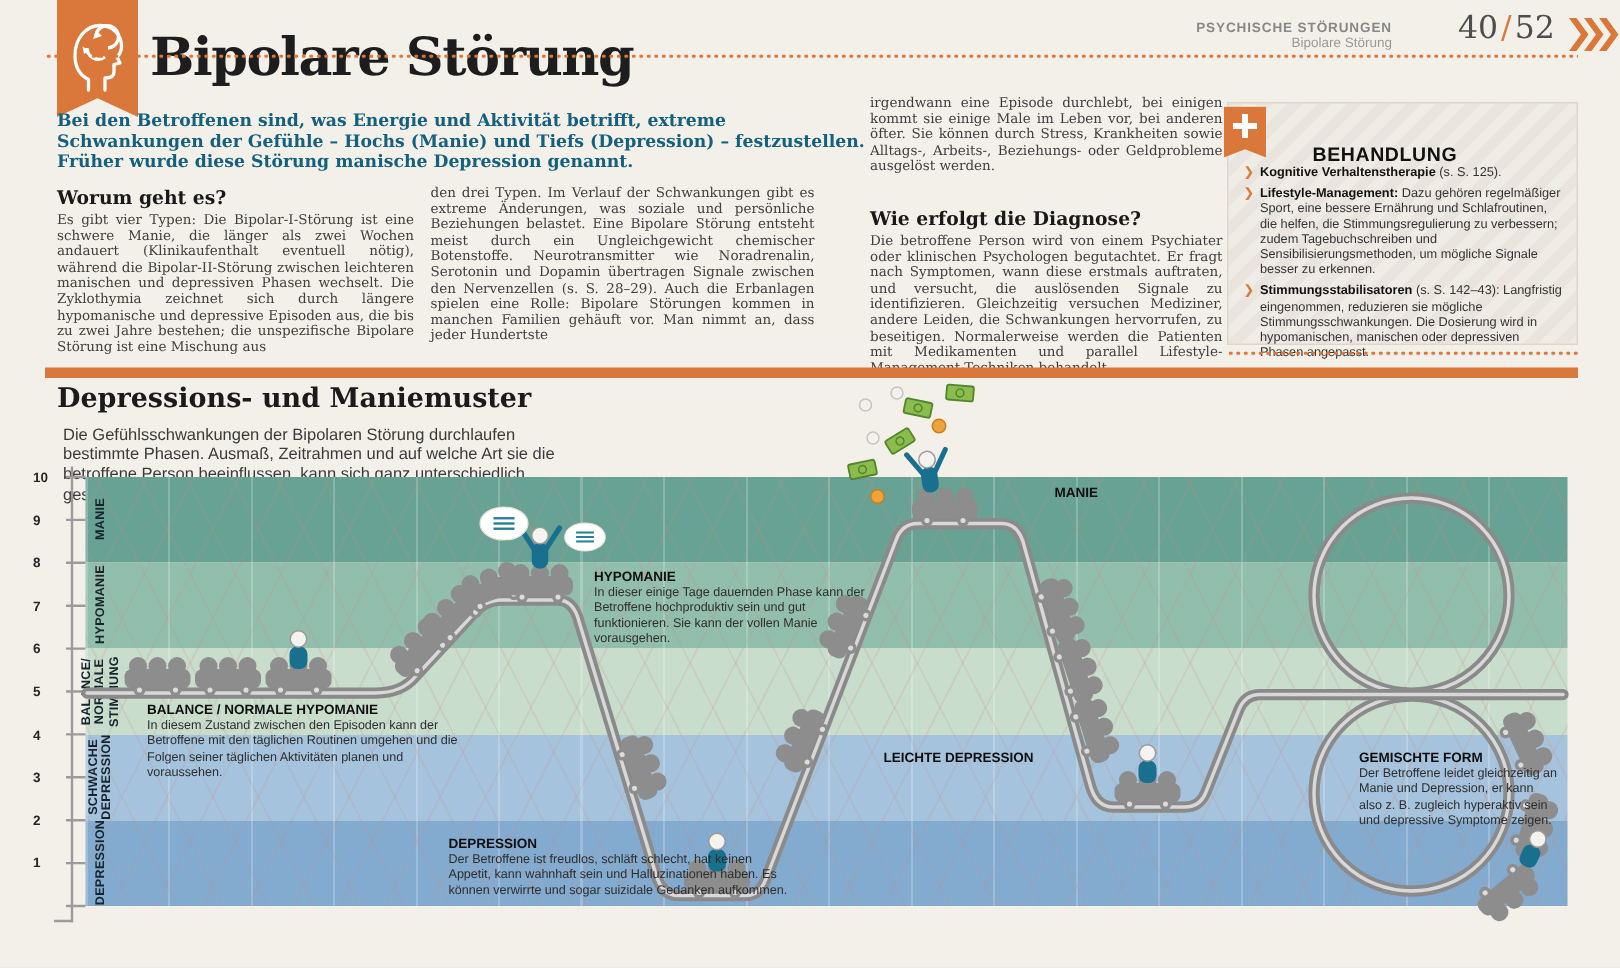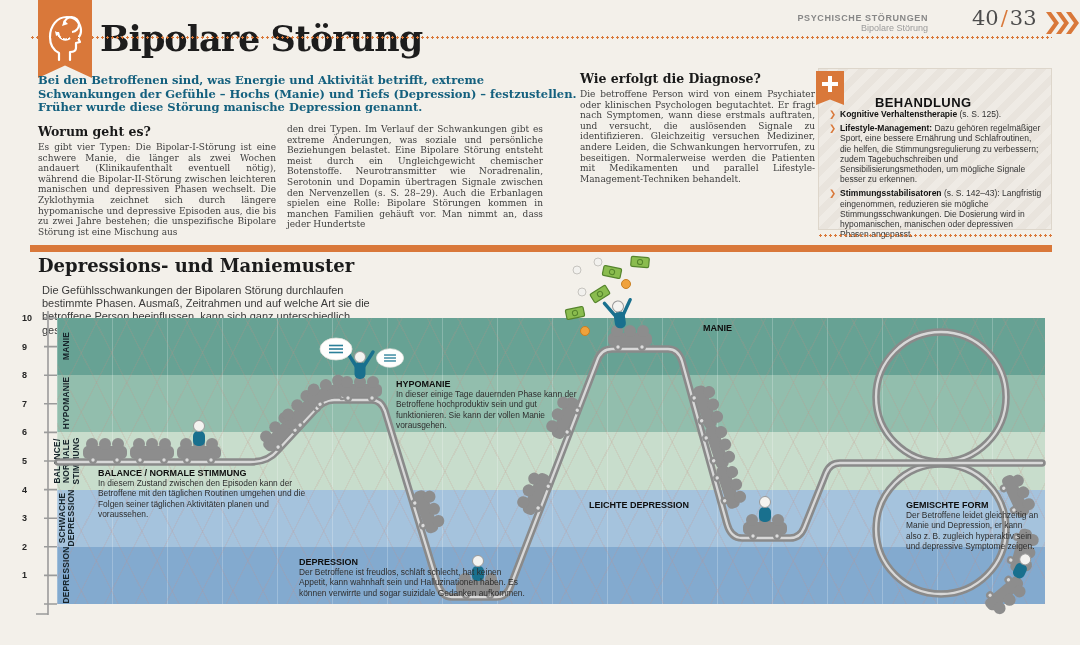--- a/index.html
+++ b/index.html
@@ -30,21 +30,21 @@
   .intro{position:absolute;left:38px;top:74px;width:545px;margin:0;
          font-family:"DejaVu Serif","Liberation Serif",serif;font-weight:bold;
          font-size:11.5px;line-height:1.18;color:#14607e;}
   .colhead{font-family:"DejaVu Serif","Liberation Serif",serif;font-weight:bold;
            font-size:12.5px;color:#191919;margin:0 0 3px 0;}
   .coltext{font-family:"DejaVu Serif","Liberation Serif",serif;font-size:9px;
            line-height:1.18;color:#3e3e3e;text-align:justify;margin:0;}
   .col1{position:absolute;left:38px;top:124px;width:238px;}
   .col2{position:absolute;left:287px;top:124px;width:256px;}
   .col3{position:absolute;left:580px;top:64px;width:235px;}
-  .col3 .colhead{margin-top:7px;}
+  .col3 .colhead{margin-top:21px;}
 
   
   .beh-box{position:absolute;left:818px;top:68px;width:234px;height:162px;
            background:repeating-linear-gradient(135deg,#e9e4dd 0 7px,#efebe5 7px 14px);
            border:1px solid #ddd6cb;box-sizing:border-box;}
   .beh-badge{position:absolute;left:-3px;top:2px;width:28px;height:34px;background:#d9783a;
              clip-path:polygon(0 0,100% 0,100% 100%,50% 84%,0 100%);}
   .beh-badge .v{position:absolute;left:12px;top:5px;width:4px;height:16px;background:#fff;}
   .beh-badge .h{position:absolute;left:6px;top:11px;width:16px;height:4px;background:#fff;}
   .beh-head{position:absolute;left:40px;top:10px;margin:16px;font-size:13px;font-weight:bold;
@@ -107,38 +107,39 @@
       <path d="M18 8 l4 4 l-6 2 z" fill="#fff"></path>
       <path d="M10 24 l-1 -5 l5 3 z" fill="#fff"></path>
     </svg>
   </div>
   <h1 class="page-title">Bipolare Störung</h1>
 
   <div class="kicker-wrap">
     <div class="kicker">PSYCHISCHE STÖRUNGEN</div>
     <div class="kicker-sub">Bipolare Störung</div>
   </div>
-  <div class="pagenums"><span>40</span><span class="sep">/</span><span>33</span></div>
+  <div class="pagenums"><span>40</span><span class="sep">/</span><span>52</span></div>
   <svg class="chevrons" width="34" height="22" viewBox="0 0 34 22">
     <path d="M0 0 L8 11 L0 22 L5 22 L13 11 L5 0 Z" fill="#d9783a"></path>
     <path d="M10 0 L18 11 L10 22 L15 22 L23 11 L15 0 Z" fill="#d9783a"></path>
     <path d="M20 0 L28 11 L20 22 L25 22 L33 11 L25 0 Z" fill="#d9783a"></path>
   </svg>
   <div class="dotted rule-top"></div>
 
   <p class="intro">Bei den Betroffenen sind, was Energie und Aktivität betrifft, extreme Schwankungen der Gefühle – Hochs (Manie) und Tiefs (Depression) – festzustellen. Früher wurde diese Störung manische Depression genannt.</p>
 
   <div class="col1">
     <h2 class="colhead">Worum geht es?</h2>
     <p class="coltext">Es gibt vier Typen: Die Bipolar-I-Störung ist eine schwere Manie, die länger als zwei Wochen andauert (Klinikaufenthalt eventuell nötig), während die Bipolar-II-Störung zwischen leichteren manischen und depressiven Phasen wechselt. Die Zyklothymia zeichnet sich durch längere hypomanische und depressive Episoden aus, die bis zu zwei Jahre bestehen; die unspezifische Bipolare Störung ist eine Mischung aus</p>
   </div>
   <div class="col2">
     <p class="coltext">den drei Typen. Im Verlauf der Schwankungen gibt es extreme Änderungen, was soziale und persönliche Beziehungen belastet. Eine Bipolare Störung entsteht meist durch ein Ungleichgewicht chemischer Botenstoffe. Neurotransmitter wie Noradrenalin, Serotonin und Dopamin übertragen Signale zwischen den Nervenzellen (s. S. 28–29). Auch die Erbanlagen spielen eine Rolle: Bipolare Störungen kommen in manchen Familien gehäuft vor. Man nimmt an, dass jeder Hundertste</p>
   </div>
   <div class="col3">
+    <p class="coltext">irgendwann eine Episode durchlebt, bei einigen kommt sie einige Male im Leben vor, bei anderen öfter. Sie können durch Stress, Krankheiten sowie Alltags-, Arbeits-, Beziehungs- oder Geldprobleme ausgelöst werden.</p>
     <h2 class="colhead">Wie erfolgt die Diagnose?</h2>
     <p class="coltext">Die betroffene Person wird von einem Psychiater oder klinischen Psychologen begutachtet. Er fragt nach Symptomen, wann diese erstmals auftraten, und versucht, die auslösenden Signale zu identifizieren. Gleichzeitig versuchen Mediziner, andere Leiden, die Schwankungen hervorrufen, zu beseitigen. Normalerweise werden die Patienten mit Medikamenten und parallel Lifestyle-Management-Techniken behandelt.</p>
   </div>
 
   <div class="beh-box">
     <div class="beh-badge">
       <div class="v"></div>
       <div class="h"></div>
     </div>
     <h2 class="beh-head">BEHANDLUNG</h2>
@@ -290,21 +291,21 @@
   </svg>
 
   <div class="ann a-manie">
     <div class="ann-title">MANIE</div>
   </div>
   <div class="ann a-hypo">
     <div class="ann-title">HYPOMANIE</div>
     <div class="ann-body">In dieser einige Tage dauernden Phase kann der Betroffene hochproduktiv sein und gut funktionieren. Sie kann der vollen Manie vorausgehen.</div>
   </div>
   <div class="ann a-balance">
-    <div class="ann-title">BALANCE / NORMALE STIMMUNG</div>
+    <div class="ann-title">BALANCE / NORMALE HYPOMANIE</div>
     <div class="ann-body">In diesem Zustand zwischen den Episoden kann der Betroffene mit den täglichen Routinen umgehen und die Folgen seiner täglichen Aktivitäten planen und voraussehen.</div>
   </div>
   <div class="ann a-leichte">
     <div class="ann-title">LEICHTE DEPRESSION</div>
   </div>
   <div class="ann a-depr">
     <div class="ann-title">DEPRESSION</div>
     <div class="ann-body">Der Betroffene ist freudlos, schläft schlecht, hat keinen Appetit, kann wahnhaft sein und Halluzinationen haben. Es können verwirrte und sogar suizidale Gedanken aufkommen.</div>
   </div>
   <div class="ann a-gem">

